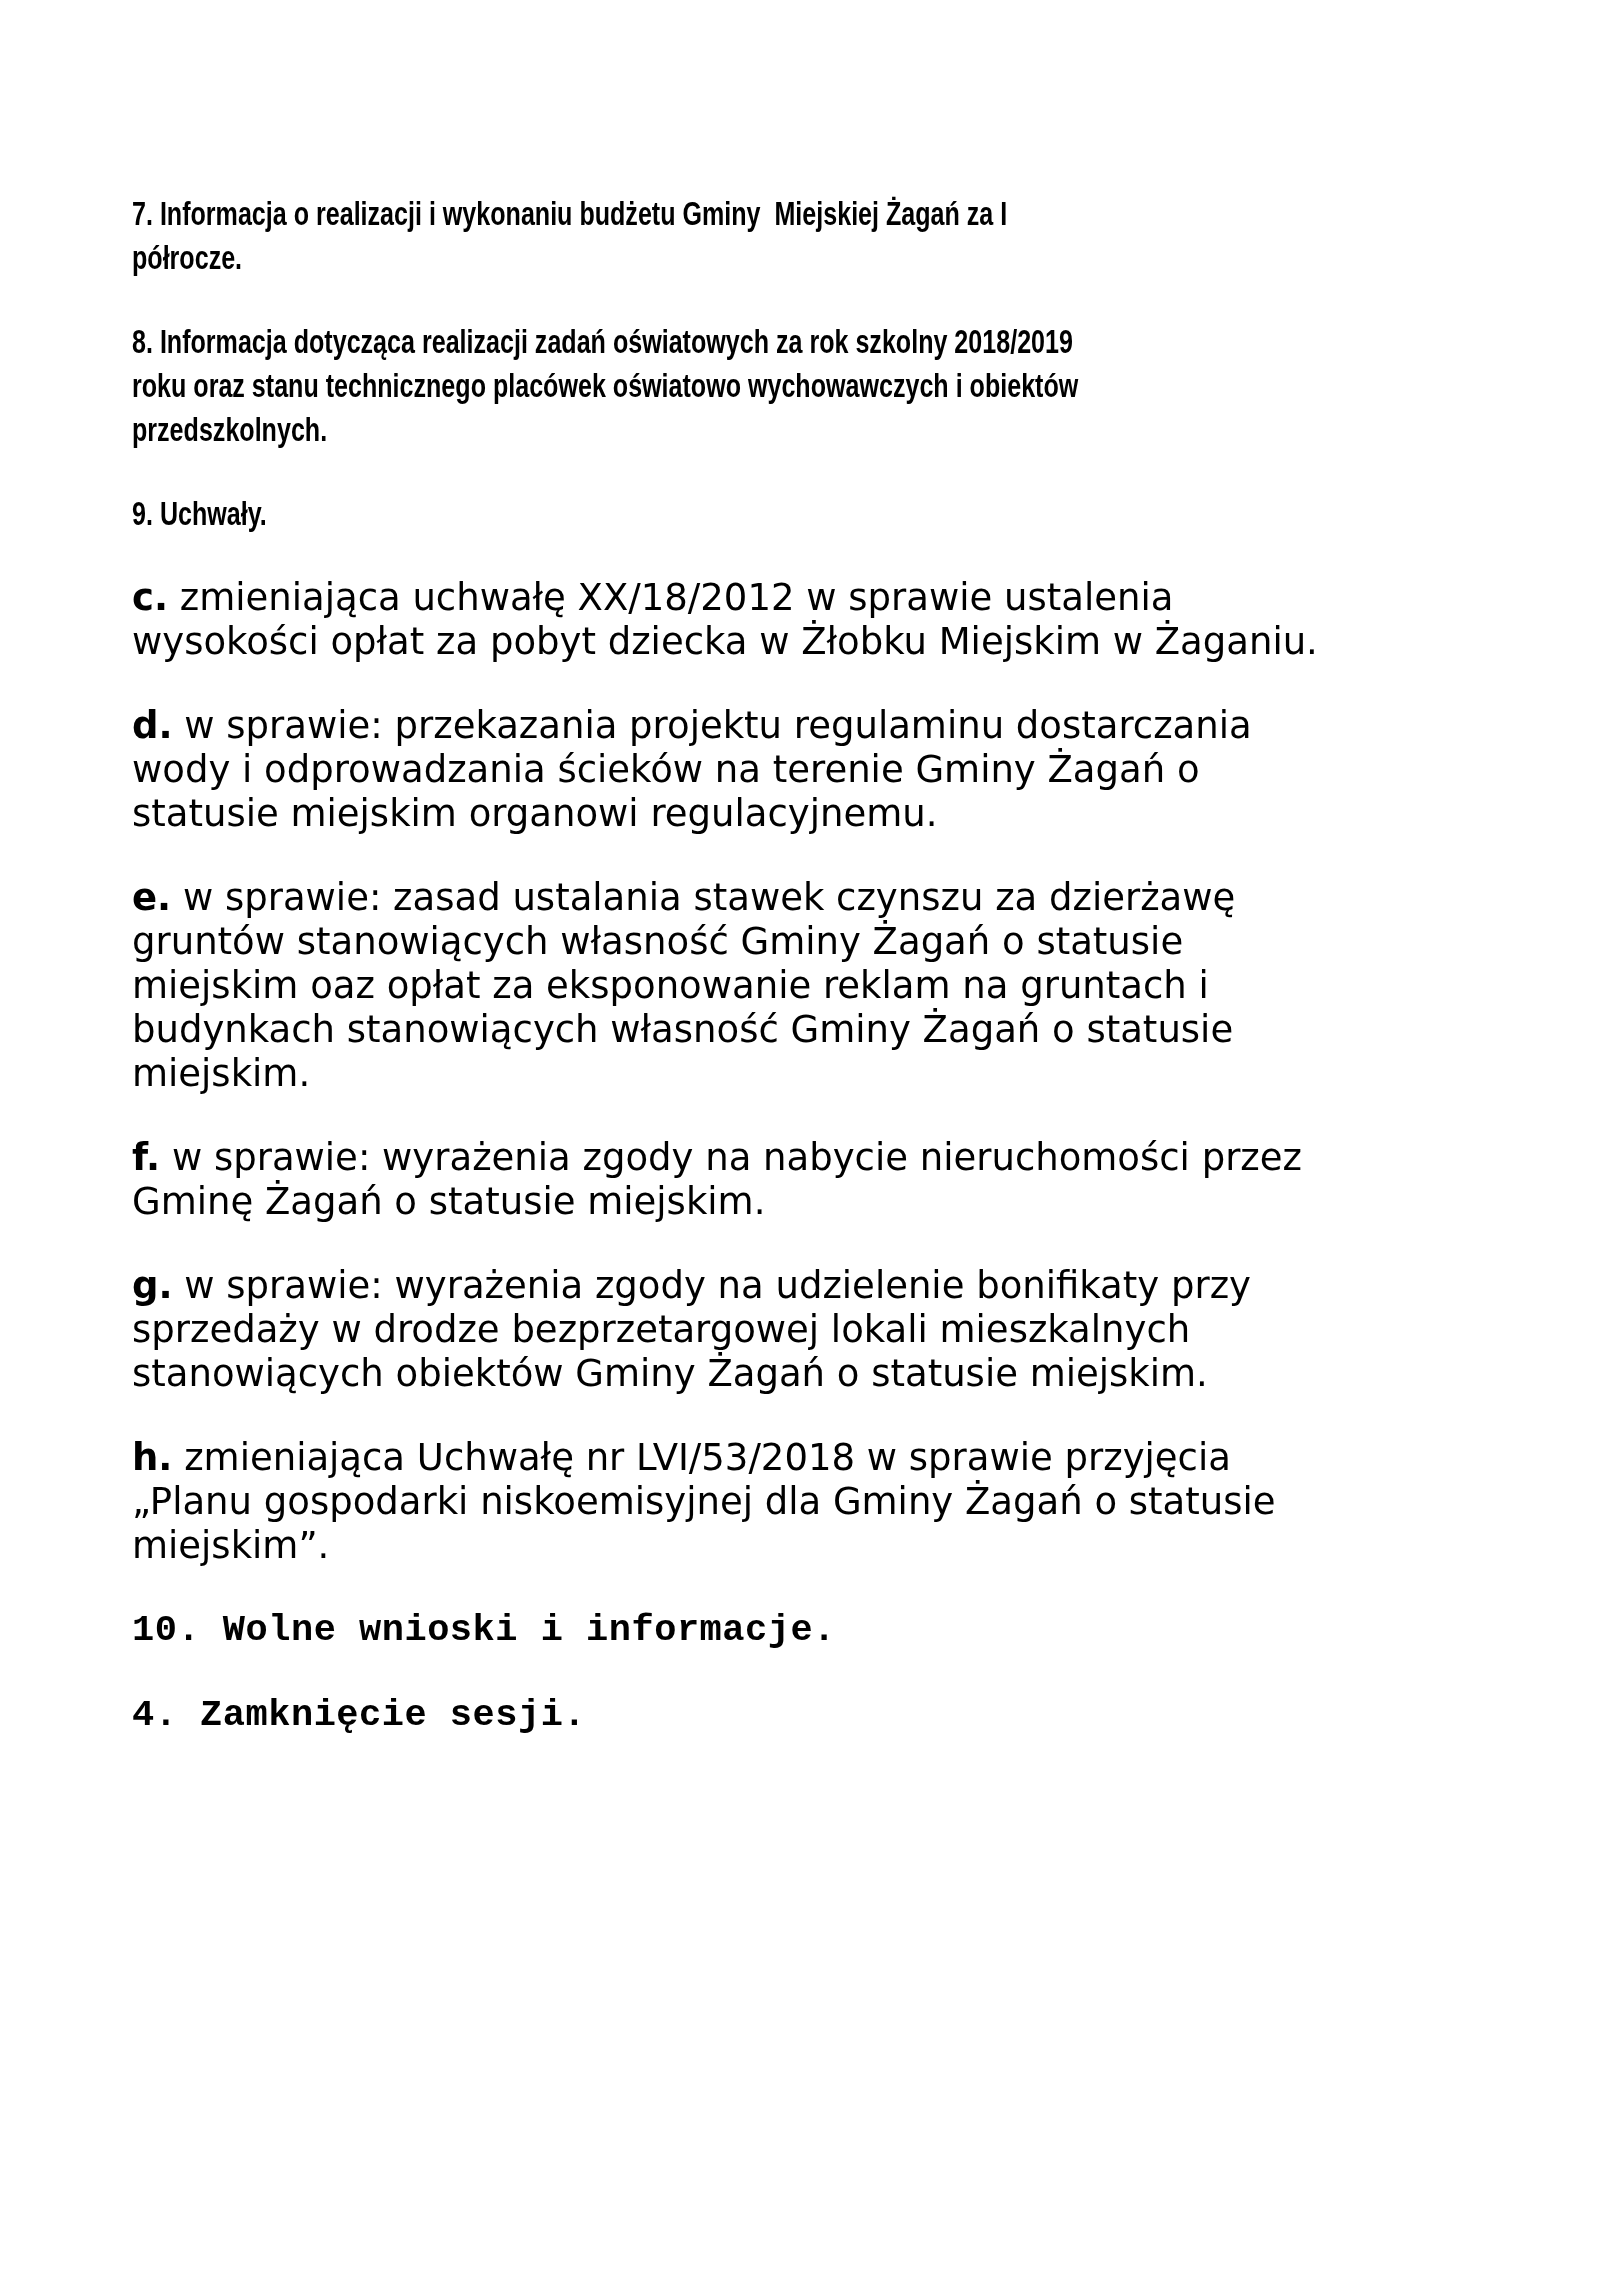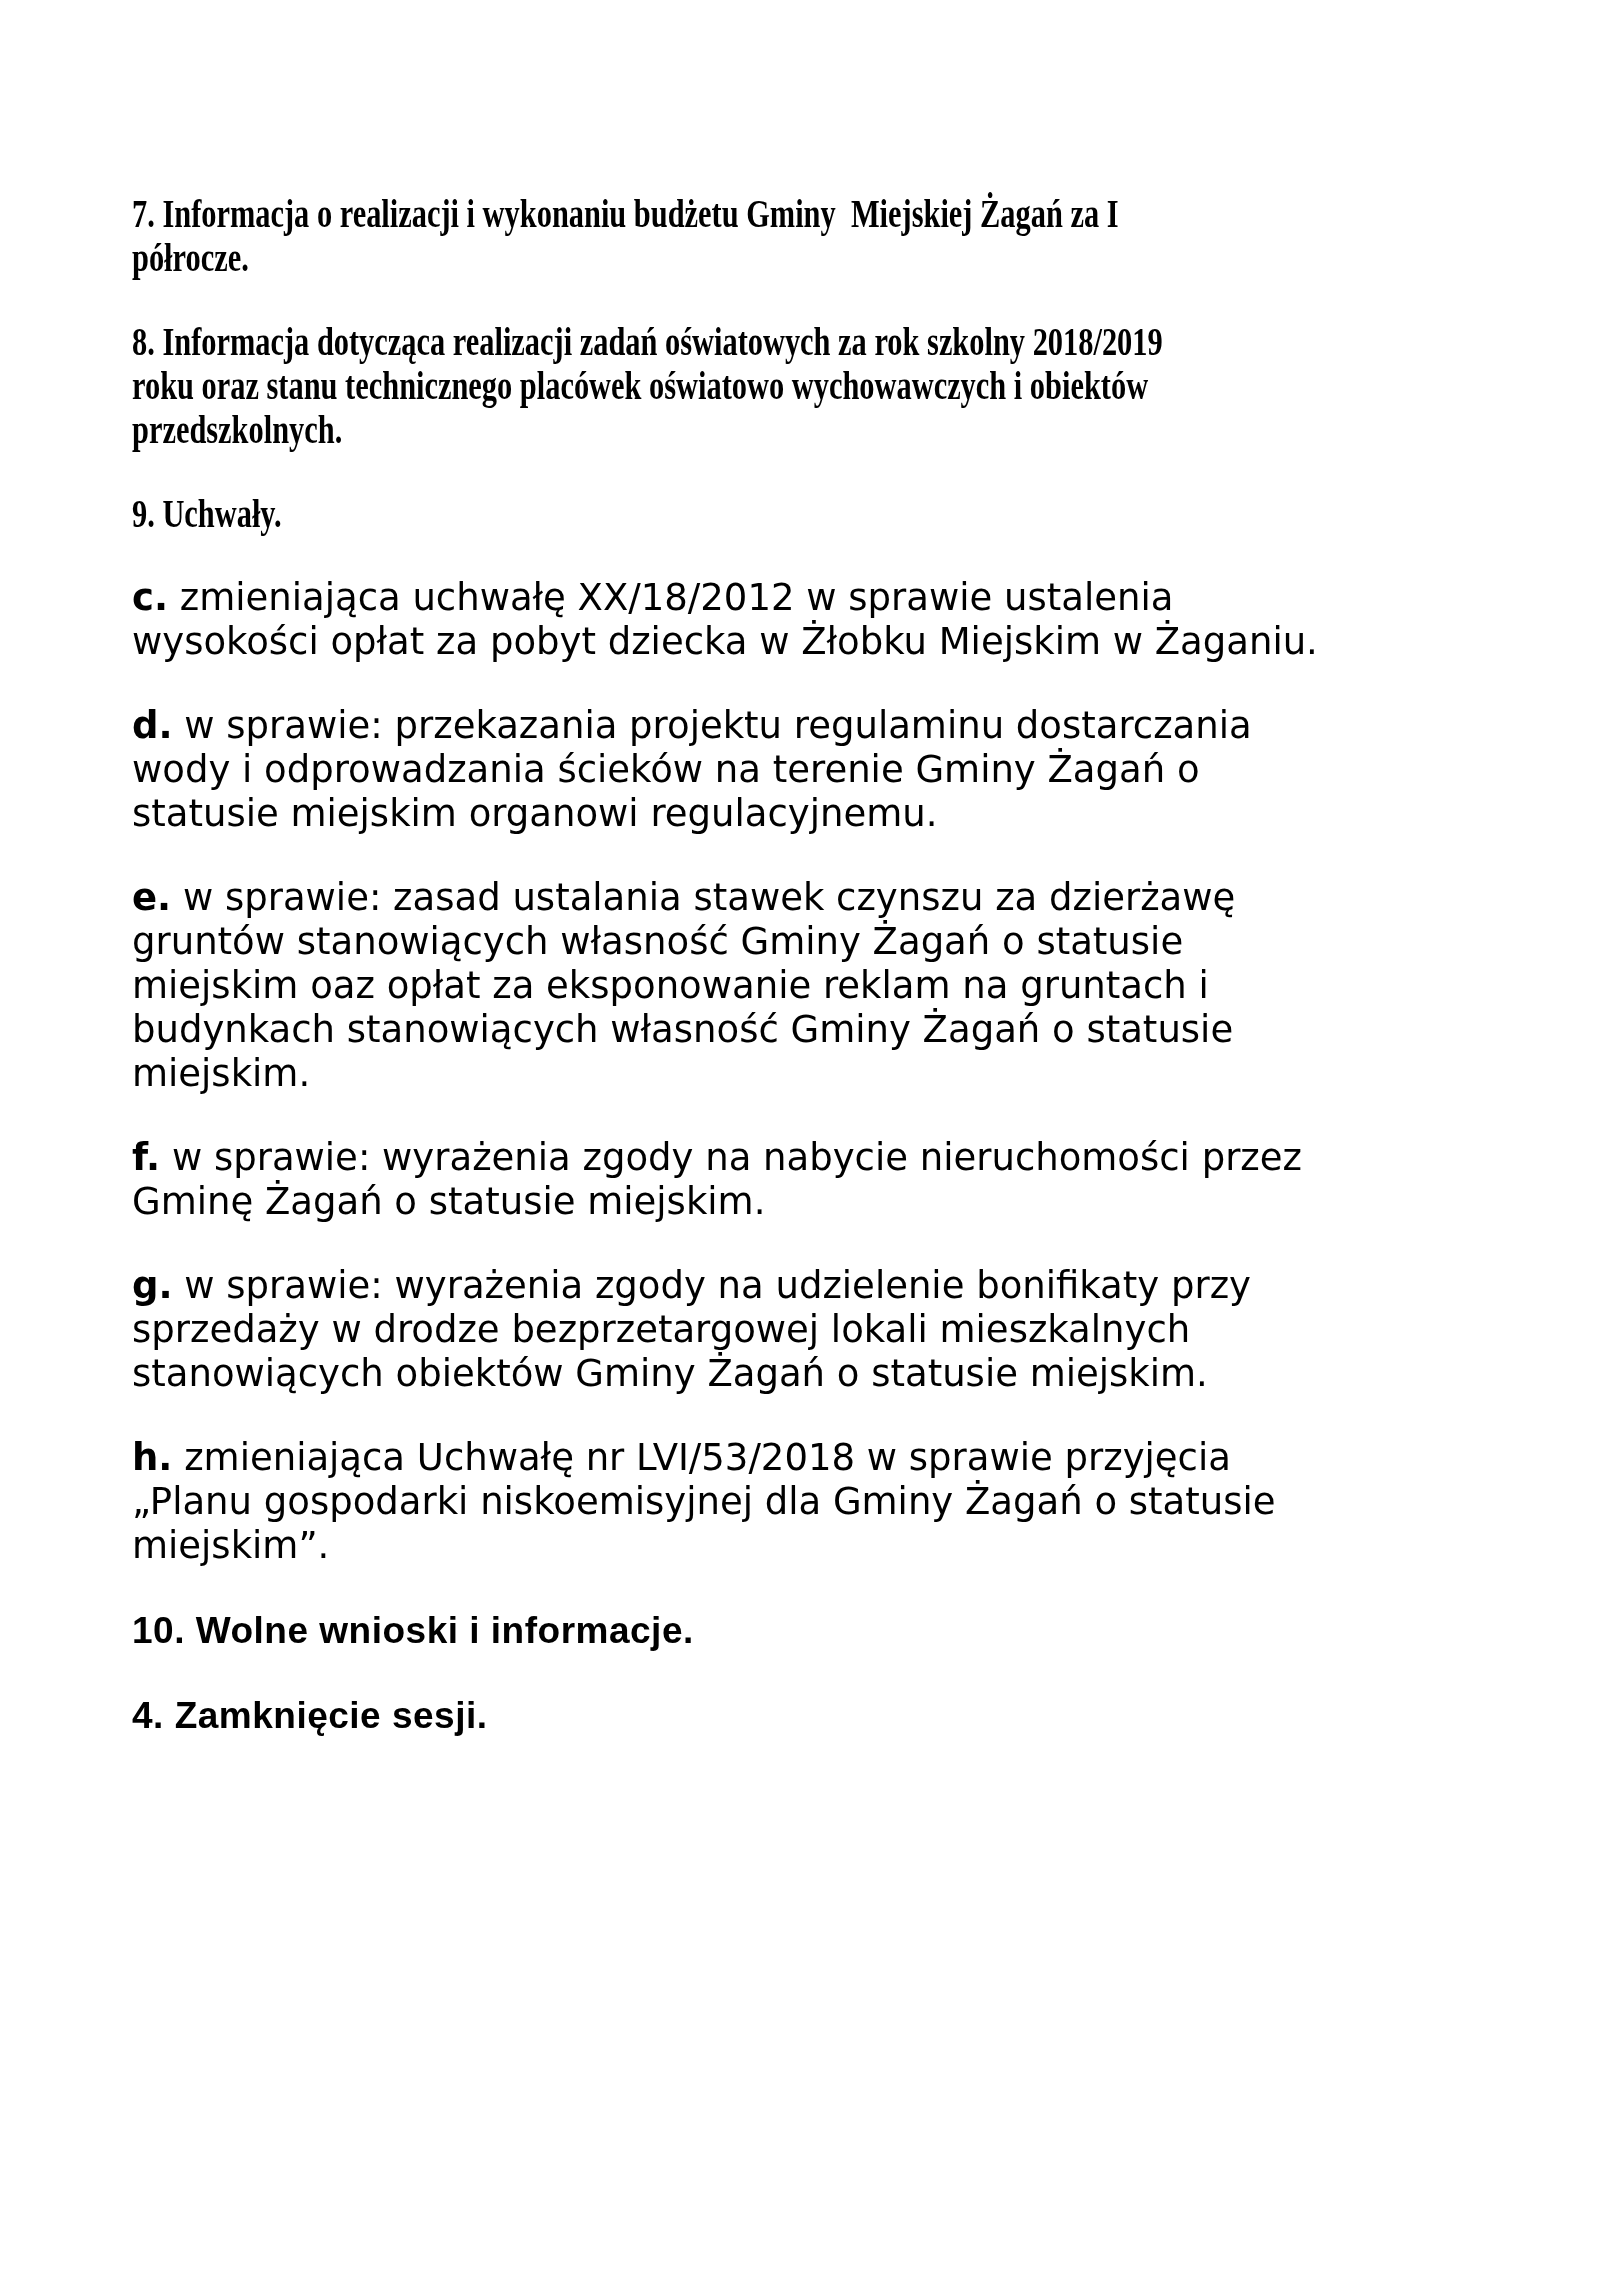--- a/index.html
+++ b/index.html
@@ -17,44 +17,44 @@
     box-sizing: border-box;
     padding: 192px 49px 0 132px;
     color: #000000;
   }
   .page p {
     margin: 0 0 40px 0;
     white-space: pre-wrap;
   }
   
   .p-header {
-    font-family: Liberation Serif, serif;
+    font-family: Liberation Sans, sans-serif;
     font-weight: 700;
-    font-size: 40px;
+    font-size: 33px;
     line-height: 44px;
   }
   .p-header .condense {
     display: inline-block;
     transform: scaleX(0.76);
     transform-origin: left top;
     white-space: pre-wrap;
   }
   
   .p-body {
     font-family: "DejaVu Sans", sans-serif;
     font-size: 37px;
     line-height: 44px;
     letter-spacing: 0px;
   }
   .p-body .lead {
     font-weight: 700;
   }
   
   .p-big-bold {
-    font-family: Liberation Sans, sans-serif;
+    font-family: Liberation Mono, monospace;
     font-weight: 700;
     font-size: 37px;
     line-height: 45px;
     letter-spacing: 0.5px;
   }
   .extra-top {
     margin-top: 26.5px !important;
   }
 </style>
 </head>

